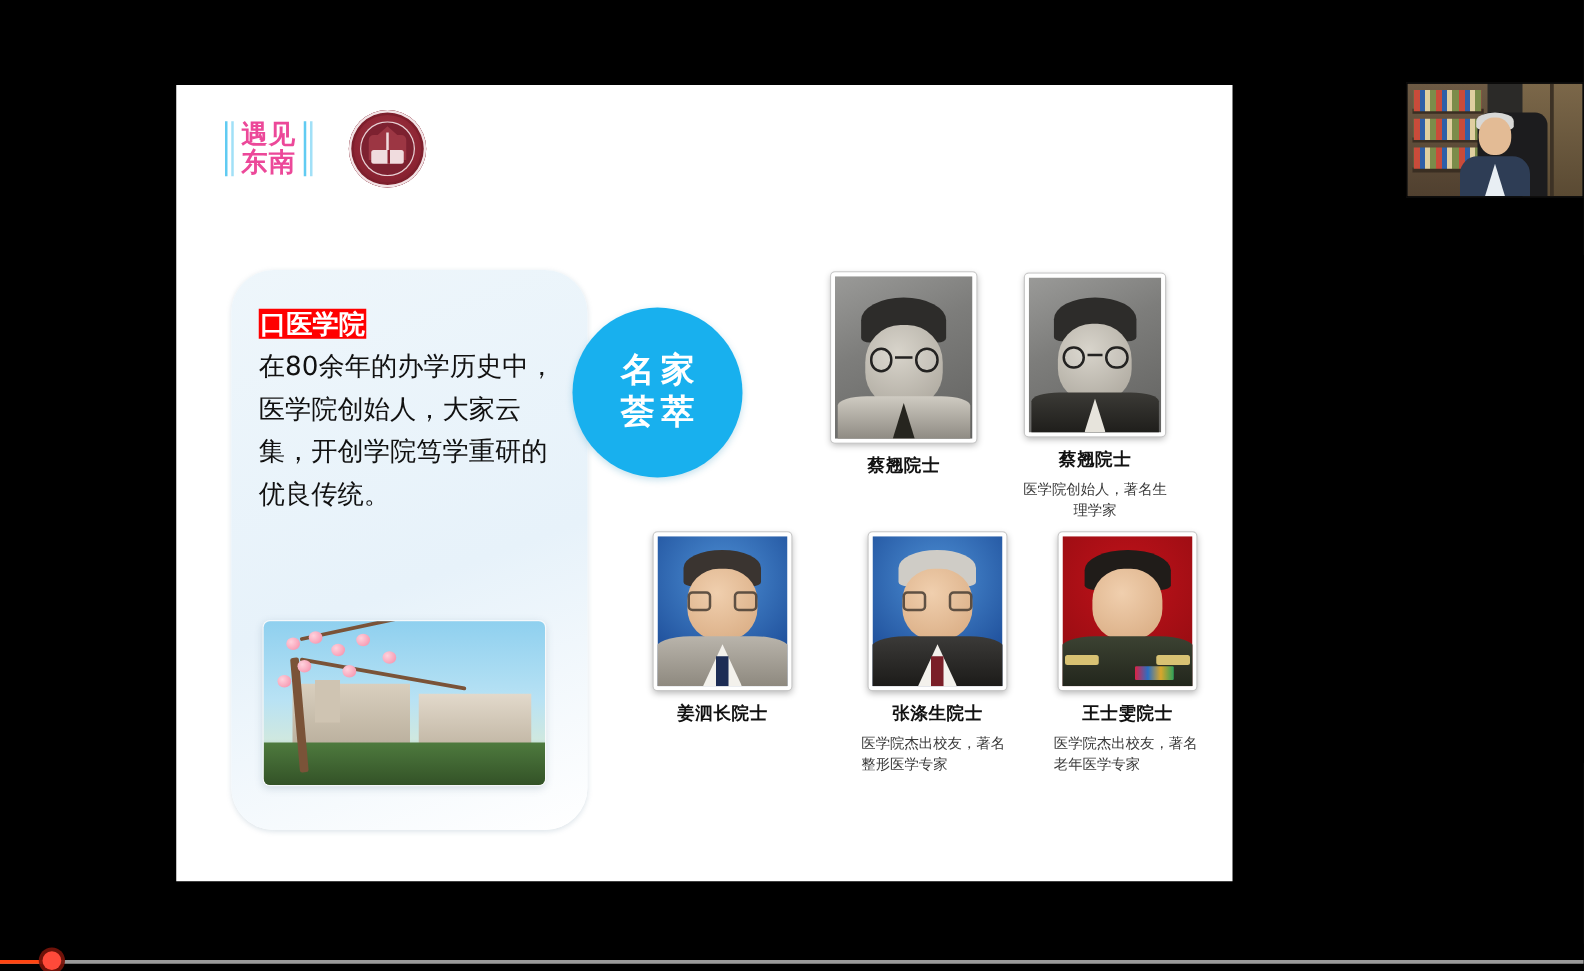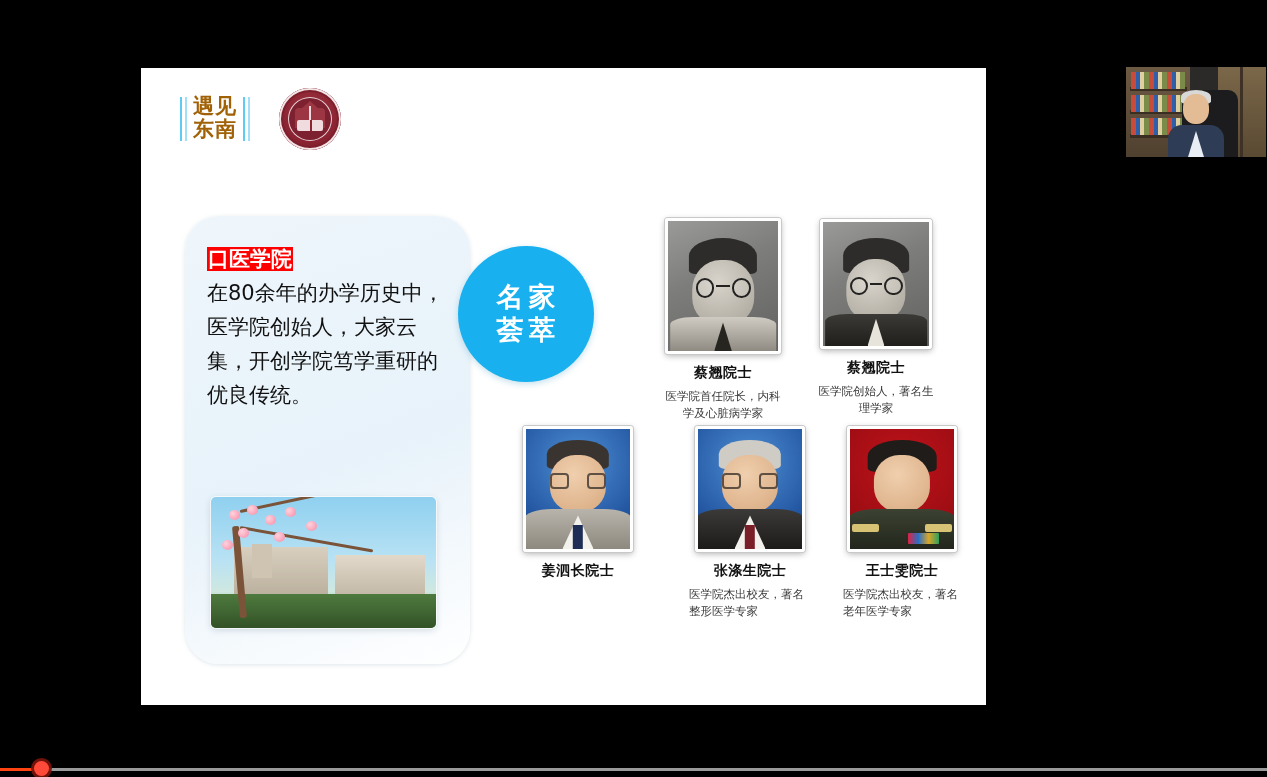--- a/index.html
+++ b/index.html
@@ -18,22 +18,22 @@
   }
 
   
   .brand { position: absolute; left: 20px; top: 18px; display: flex; align-items: center; gap: 10px; }
   .brand-wordmark { position: relative; width: 108px; height: 66px; display: flex; align-items: center; justify-content: center; }
   .bar-group { display: flex; gap: 3px; }
   .bar-group i { display: block; width: 2px; height: 44px; background: #44c2f0; opacity: .85; }
   .bar-group i:nth-child(2) { opacity: .5; }
   .wm-text { display: flex; flex-direction: column; align-items: center; line-height: 1; padding: 0 6px; }
   .wm-text span {
-    color: #a16207; font-weight: bold; font-size: 21px; letter-spacing: 1px;
-    font-family: Liberation Mono, monospace;
+    color: #ec4899; font-weight: bold; font-size: 21px; letter-spacing: 1px;
+    font-family: Liberation Serif, serif;
   }
   .wm-text span.l2 { margin-top: 2px; }
 
   
   .seal { position: relative; width: 62px; height: 62px; border-radius: 50%;
           background: radial-gradient(circle at 50% 42%, #a03a46 0%, #8d2433 55%, #6e1a26 100%);
           box-shadow: inset 0 0 0 2px #f3e4e6, inset 0 0 0 4px #7d1f2c; }
   .seal .inner { position: absolute; left: 9px; top: 9px; right: 9px; bottom: 9px; border-radius: 50%;
                  background: #7d2130; box-shadow: inset 0 0 0 1px #e9cfd3; overflow: hidden; }
   .seal .bldg { position: absolute; left: 50%; top: 26%; transform: translateX(-50%);
@@ -237,21 +237,20 @@
       <div class="frame bw" style="width:116px;height:136px;margin:0 auto">
         <div class="hair"></div>
         <div class="face"></div>
         <div class="gl l"></div>
         <div class="gl r"></div>
         <div class="bridge"></div>
         <div class="body"></div>
         <div class="collar"></div>
       </div>
       <div class="nm">蔡翘院士</div>
-      <div class="dsc" style="padding:0 22px">医学院首任院长，内科学及心脏病学家</div>
     </div>
 
     <div class="fig" style="left:650px;top:151px;width:170px">
       <div class="frame bw" style="width:112px;height:130px;margin:0 auto">
         <div class="hair"></div>
         <div class="face"></div>
         <div class="gl l"></div>
         <div class="gl r"></div>
         <div class="bridge"></div>
         <div class="body" style="background:linear-gradient(#3b3a36,#1f1e1b)"></div>

